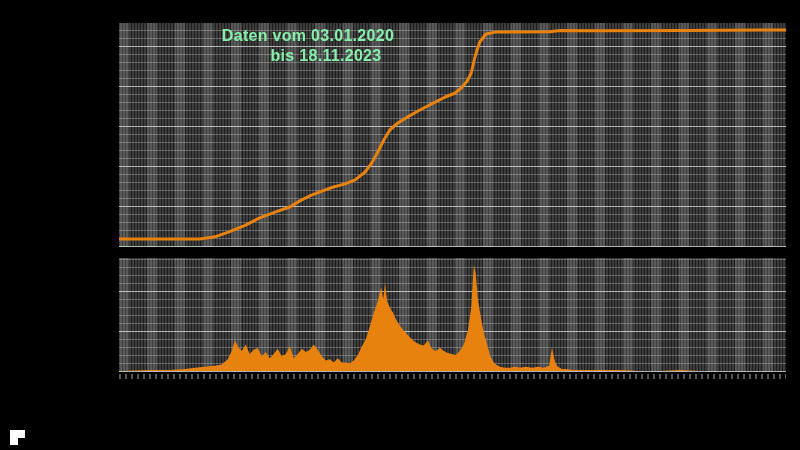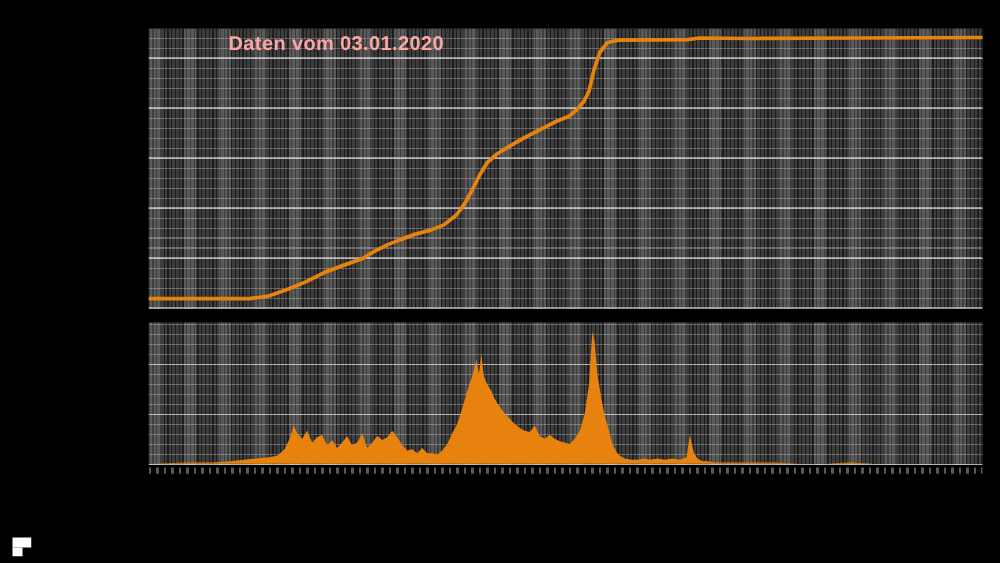--- a/index.html
+++ b/index.html
@@ -27,22 +27,23 @@
 <body>
 
 <div class="stage">
 
   <div id="top-panel" class="grid-panel">
     <svg id="cum-svg" width="667" height="224" viewBox="0 0 667 224">
       <polyline id="cum-line" fill="none" stroke-width="3" stroke-linejoin="round" stroke-linecap="round" points="0.0,215.9 80.7,215.9 96.0,213.8 110.7,208.6 126.1,202.3 140.7,194.9 156.1,189.1 170.8,184.0 180.8,177.9 190.8,172.9 200.8,168.9 212.8,164.5 226.1,160.9 236.1,156.9 246.1,149.0 252.8,139.9 258.8,129.0 264.8,117.0 270.8,107.0 278.8,100.0 288.8,93.9 300.8,87.0 312.8,80.9 326.2,74.0 336.2,70.0 342.2,65.0 348.2,58.0 352.2,50.0 356.2,33.0 360.8,19.0 366.9,11.0 376.2,9.1 430.9,8.7 440.9,7.4 480.9,7.8 566.9,7.4 667.0,7.0" stroke="#e8820e"></polyline>
     </svg>
   </div>
 
-  <div id="chart-title" style="color: #fca5a5;">
+  <div id="chart-title" style="color: #86efac; padding-left: 39px;">
     <div class="l1">Daten vom 03.01.2020</div>
+    <div class="l2">bis 18.11.2023</div>
   </div>
 
   <div id="bottom-panel" class="grid-panel">
     <svg id="daily-svg" width="667" height="114" viewBox="0 0 667 114">
       <path id="daily-area" stroke="none" d="M0,113 L0.0,113.0 L30.7,111.9 L50.7,111.9 L66.0,110.9 L76.0,109.8 L86.0,108.8 L96.0,107.7 L102.7,106.6 L108.7,101.3 L112.7,92.9 L116.1,82.3 L118.7,88.6 L122.7,92.9 L126.7,86.5 L130.7,96.0 L134.7,91.8 L138.7,89.7 L142.7,98.2 L146.7,93.9 L150.7,100.3 L154.7,96.0 L158.7,90.7 L162.7,98.2 L166.8,96.0 L170.8,88.6 L174.8,100.3 L178.8,96.0 L182.8,90.7 L186.8,93.9 L190.8,91.8 L194.8,86.5 L198.8,91.8 L202.8,98.2 L206.8,102.4 L210.8,101.3 L214.8,104.5 L218.8,100.3 L222.8,104.5 L226.8,104.5 L230.8,105.6 L234.8,102.4 L238.8,97.1 L242.8,88.6 L246.8,81.2 L250.8,68.5 L254.8,54.7 L258.8,43.0 L262.1,29.3 L264.1,40.9 L266.1,25.0 L268.1,43.0 L270.8,49.4 L274.1,54.7 L276.8,61.1 L280.8,67.4 L284.8,72.7 L288.8,77.0 L292.8,81.2 L296.8,84.4 L300.8,86.5 L304.8,87.6 L308.8,82.3 L312.8,90.7 L316.8,92.9 L320.8,89.7 L324.8,92.9 L328.8,95.0 L332.8,96.0 L336.8,97.1 L340.8,92.9 L344.8,86.5 L348.8,72.7 L352.2,49.4 L354.8,7.0 L356.8,15.5 L358.8,40.9 L362.2,61.1 L364.8,74.8 L368.2,86.5 L370.9,97.1 L374.2,103.5 L376.9,106.6 L380.9,108.8 L386.2,109.8 L390.9,109.8 L396.2,108.8 L400.9,109.8 L406.9,108.8 L412.9,109.8 L418.9,108.8 L424.9,109.8 L430.2,107.7 L432.9,89.7 L436.2,104.5 L438.9,108.8 L442.9,110.9 L446.9,110.9 L452.9,111.9 L460.9,111.9 L470.9,111.9 L480.9,111.9 L500.9,111.9 L520.9,113.0 L540.9,113.0 L560.9,111.9 L581.0,113.0 L601.0,113.0 L621.0,113.0 L641.0,113.0 L667.0,113.0 L667,113 Z" fill="#e8820e"></path>
     </svg>
   </div>
 
   <div id="tick-strip"></div>
 

